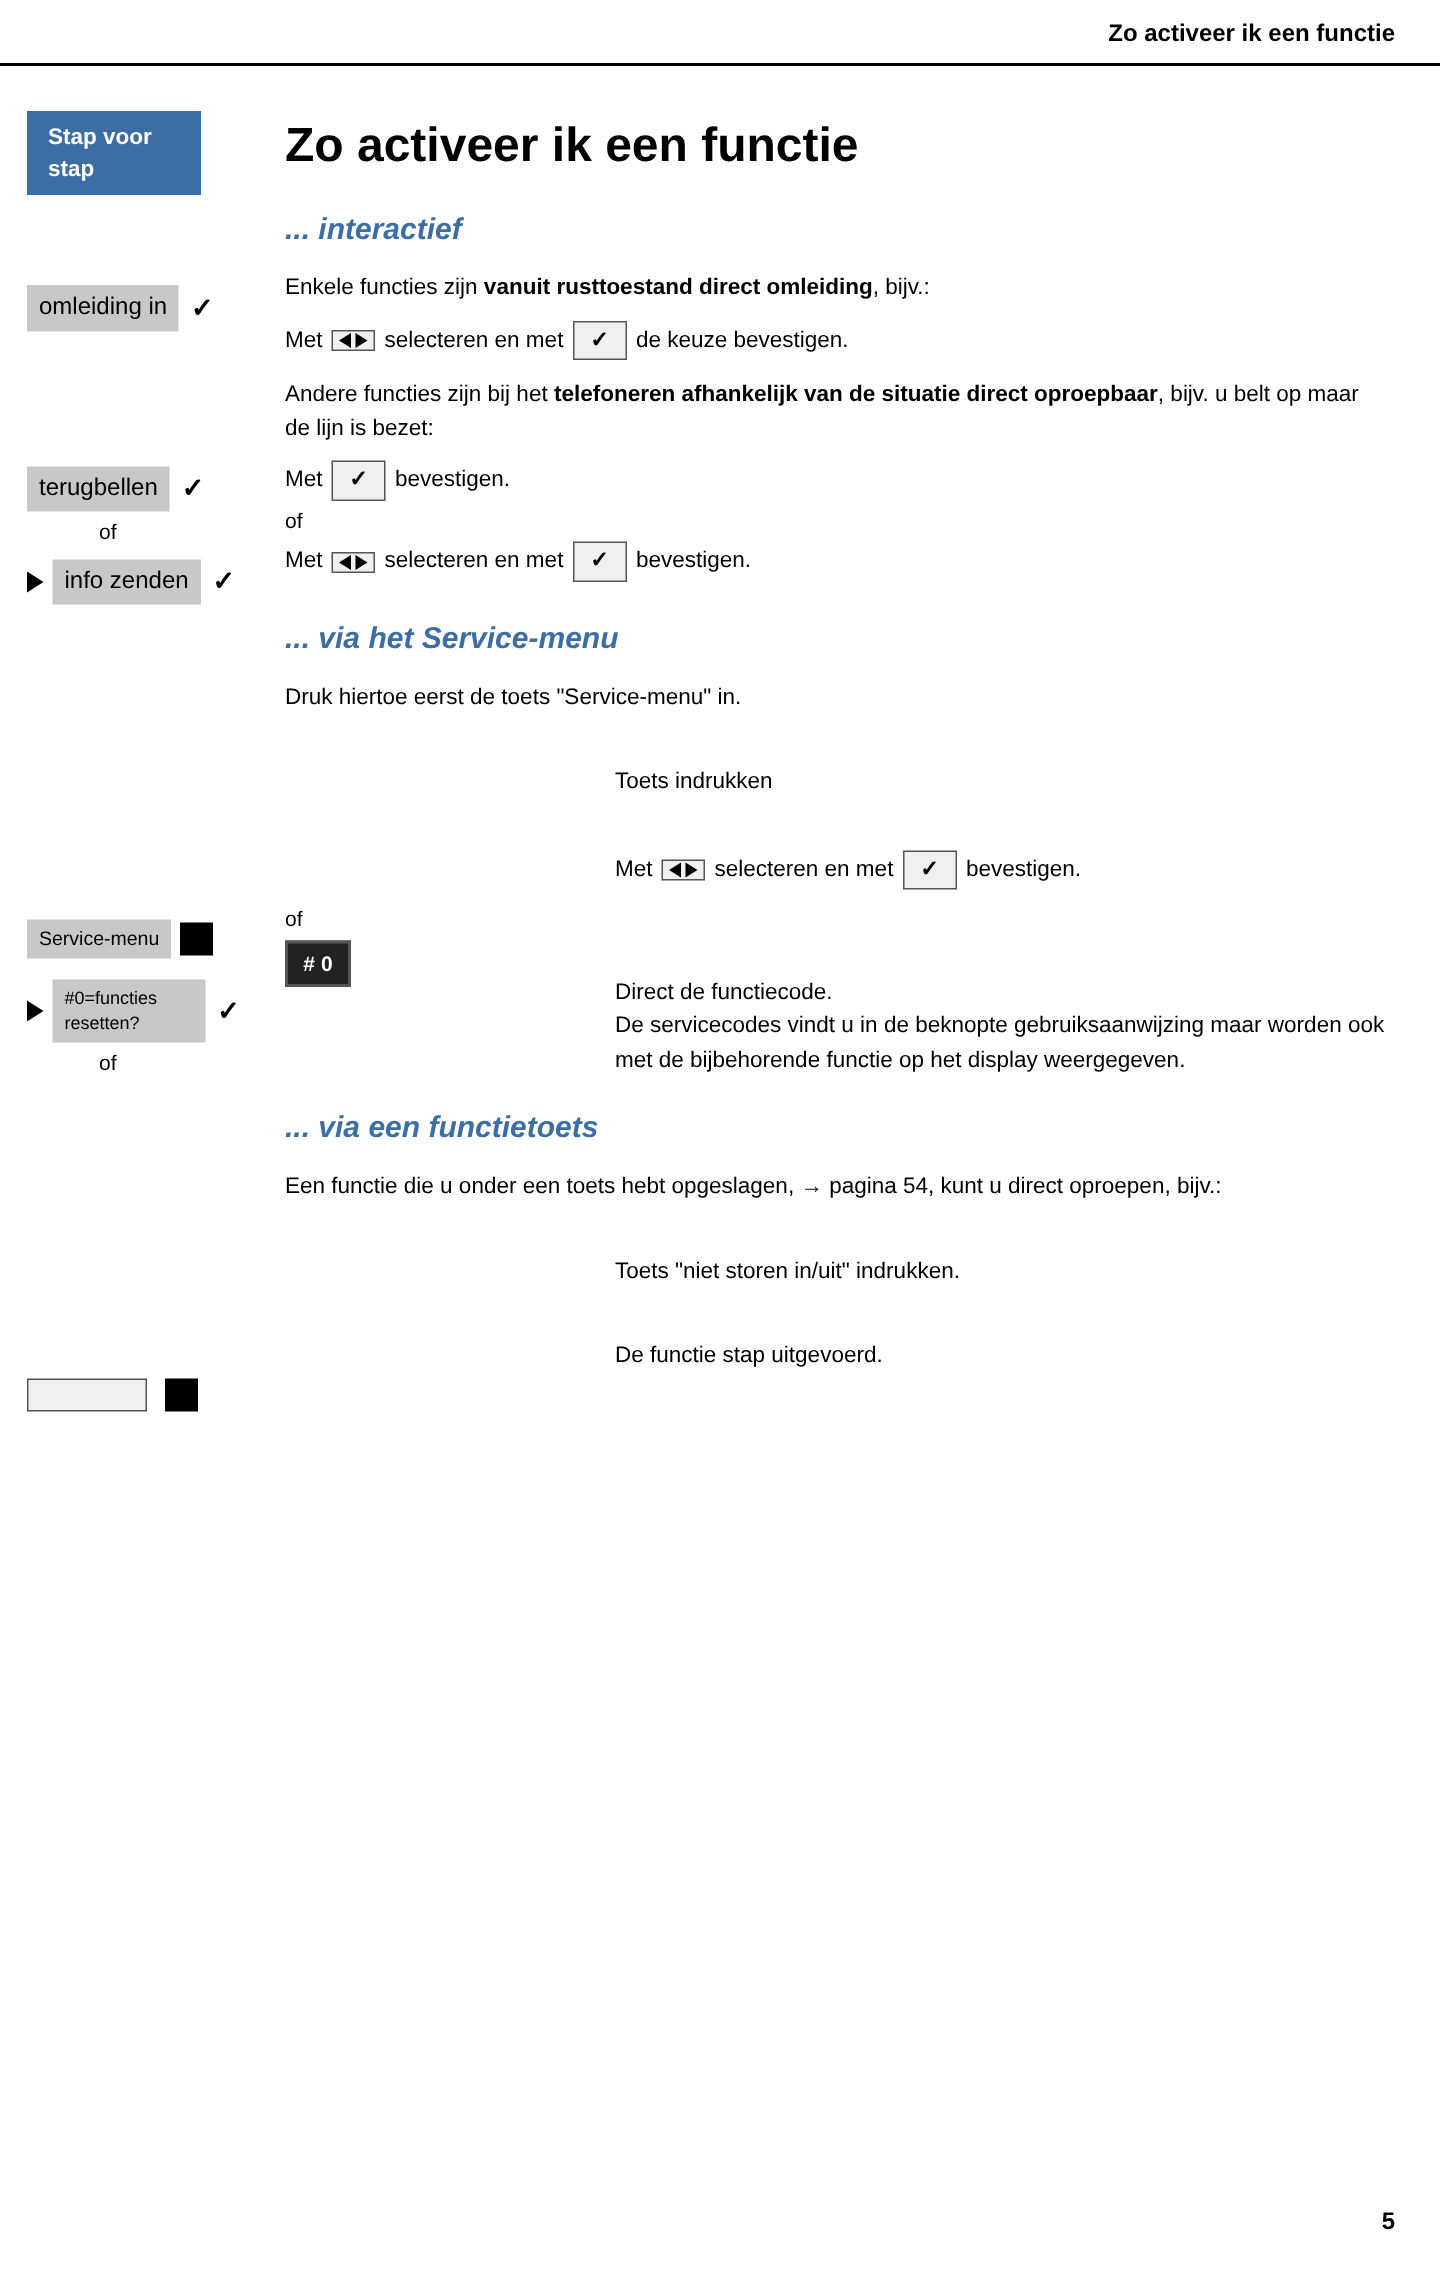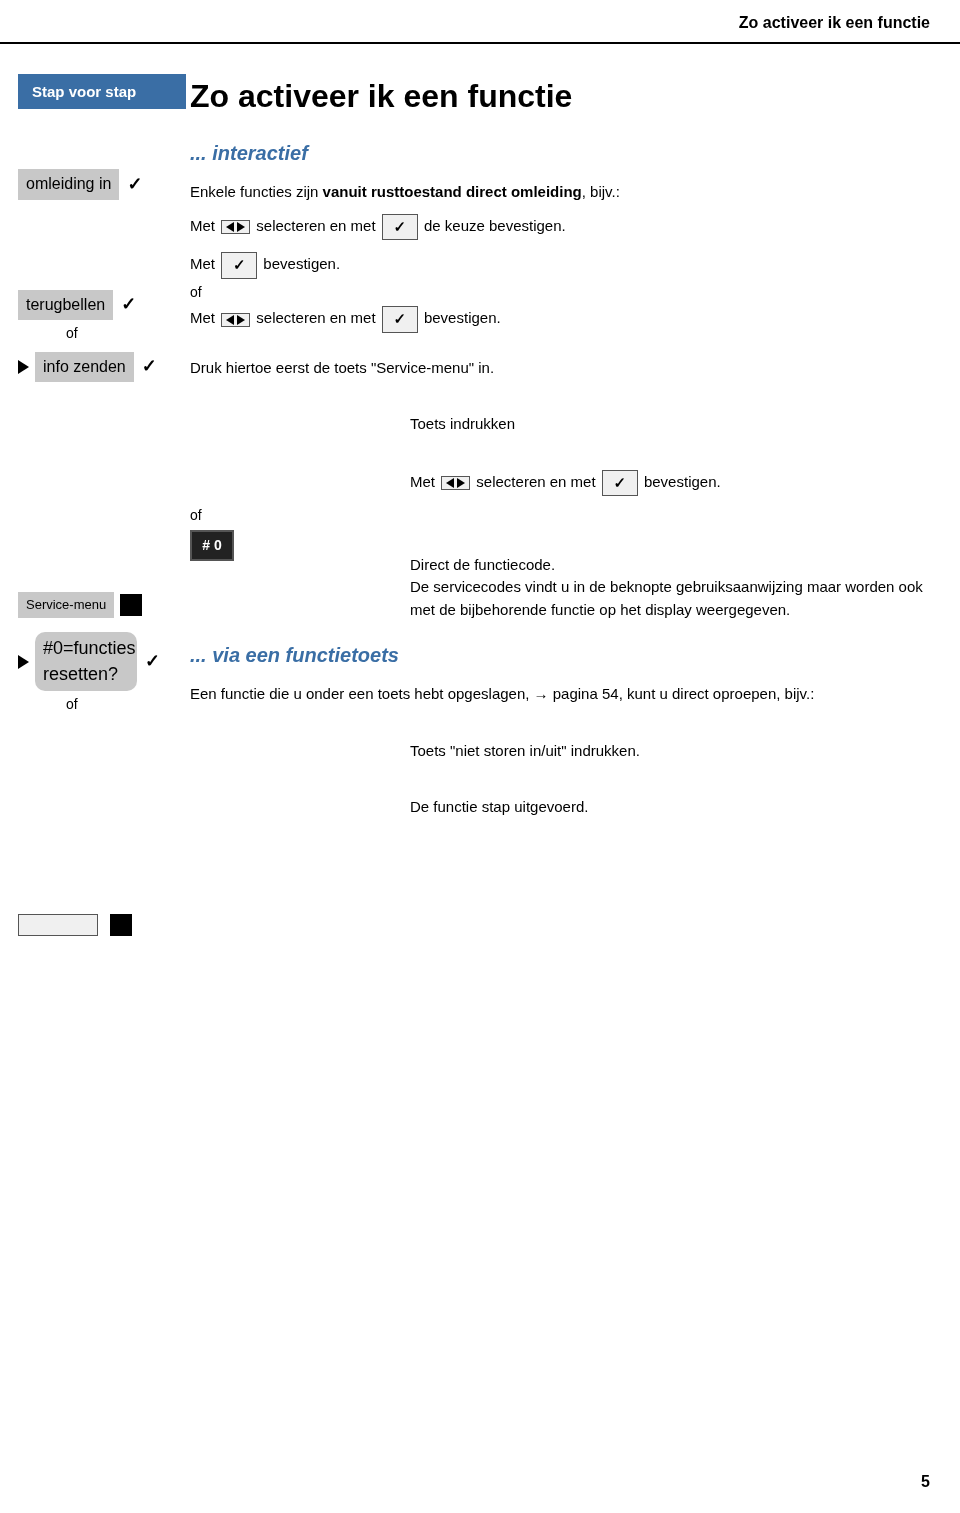--- a/index.html
+++ b/index.html
@@ -45,21 +45,21 @@
     }
 
     .sidebar-header {
       background: #3a6ea5;
       color: #fff;
       font-size: 15px;
       font-weight: bold;
       padding: 7px 14px;
       margin-bottom: 0;
       display: inline-block;
-      width: 168px;
+      width: 116px;
     }
 
     .sidebar-item-row {
       display: flex;
       align-items: center;
       margin-bottom: 4px;
       position: relative;
     }
 
     .arrow-icon {
@@ -308,21 +308,21 @@
     <div style="margin-top: 210px;">
       <div class="service-menu-row">
         <div class="service-menu-label">Service-menu</div>
         <div class="black-square"></div>
       </div>
     </div>
 
     <div style="margin-top: 14px;">
       <div class="sidebar-item-row">
         <div class="arrow-icon"></div>
-        <div class="sidebar-label-box" style="font-size:18px;border-radius:10px;">#0=functies resetten?</div>
+        <div class="sidebar-label-box" style="font-size:12px;">#0=functies resetten?</div>
         <span class="check-icon">✓</span>
       </div>
       <span class="of-text">of</span>
     </div>
 
     
     <div style="margin-top: 200px;">
       <div class="service-menu-row">
         <div class="empty-function-key"></div>
         <div class="black-square"></div>
@@ -347,20 +347,23 @@
         <span class="key-arrow-left"></span>
         <span class="key-arrow-right"></span>
       </span>
       selecteren en met
       <span class="key-check">
           <span class="inline-check">✓</span>
         </span>
       de keuze bevestigen.
     </p>
 
+    <p class="body-text">
+      Andere functies zijn bij het <b>telefoneren afhankelijk van de situatie direct oproepbaar</b>, bijv. u belt op maar de lijn is bezet:
+    </p>
 
     <p class="body-text" style="margin-bottom: 2px;">
       Met
       <span class="key-check">
           <span class="inline-check">✓</span>
         </span>
       bevestigen.
     </p>
 
     <p class="of-label">of</p>
@@ -371,20 +374,21 @@
         <span class="key-arrow-left"></span>
         <span class="key-arrow-right"></span>
       </span>
       selecteren en met
       <span class="key-check">
           <span class="inline-check">✓</span>
         </span>
       bevestigen.
     </p>
 
+    <h2 class="section-title">... via het Service-menu</h2>
 
     <p class="body-text">Druk hiertoe eerst de toets "Service-menu" in.</p>
 
     <div class="function-key-row">
       <div class="function-key-left">
         
       </div>
       <div class="instruction-right">Toets indrukken</div>
     </div>
 

